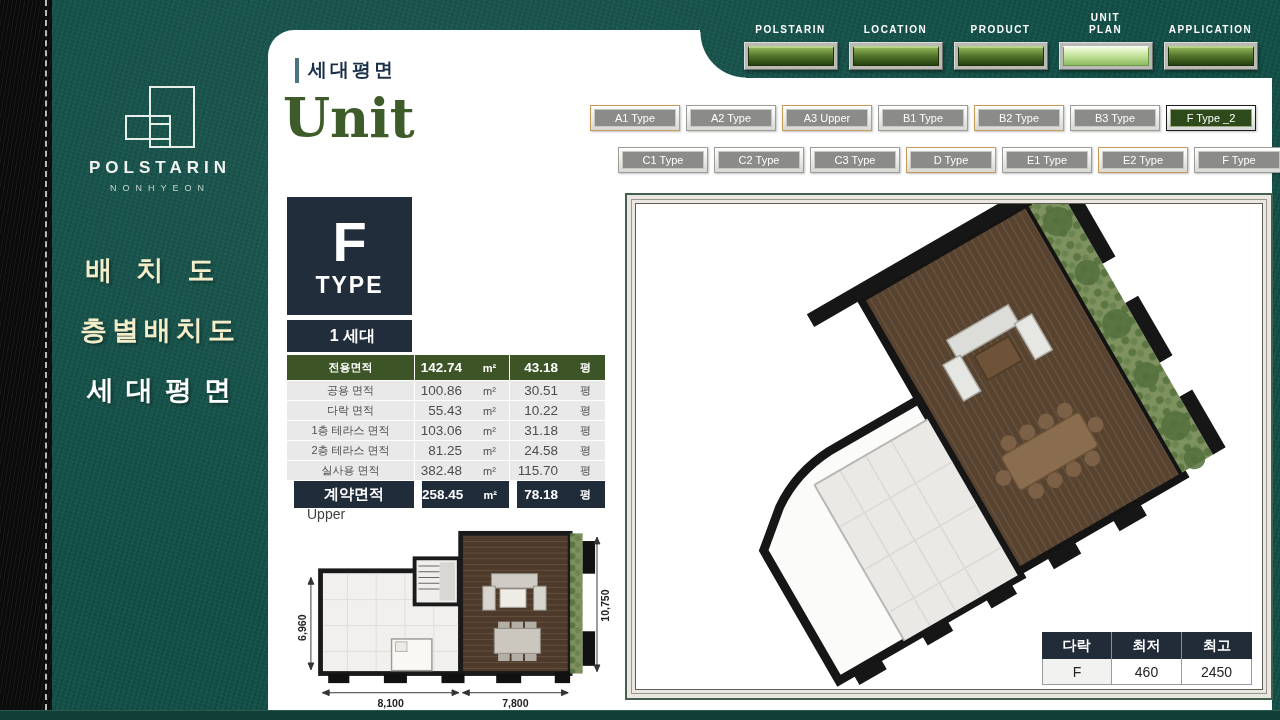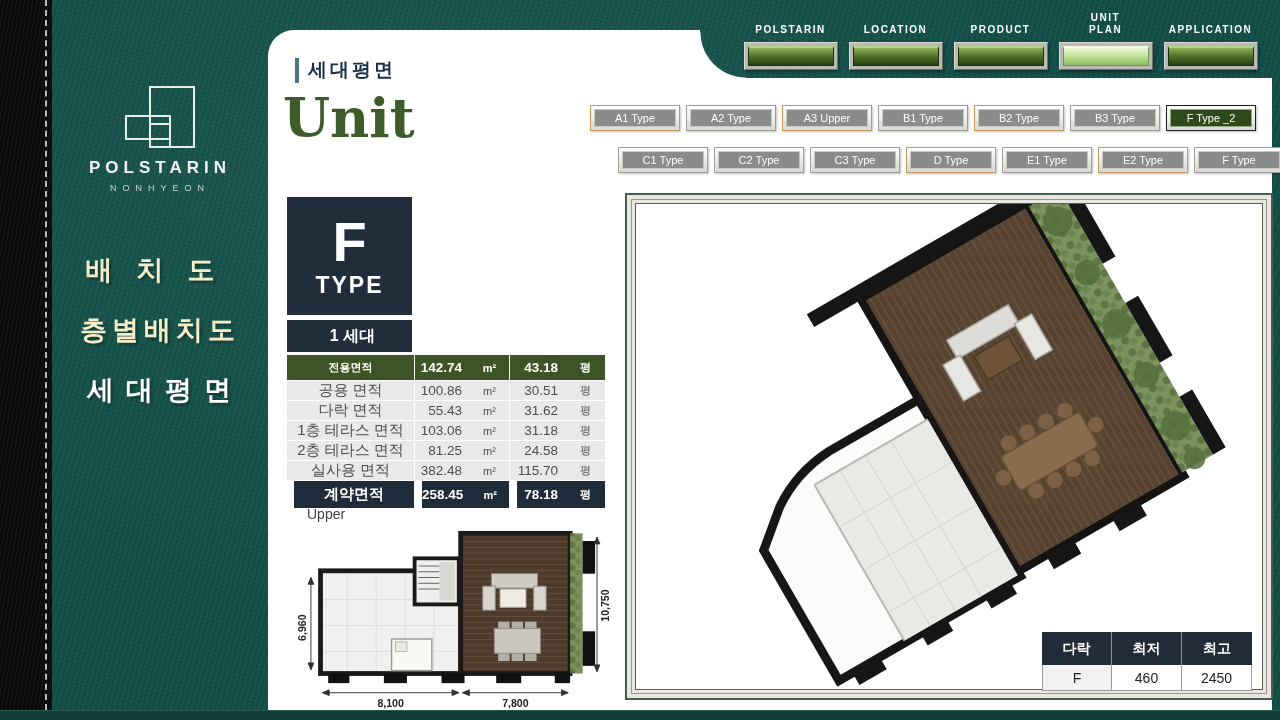--- a/index.html
+++ b/index.html
@@ -88,21 +88,21 @@
     background:#222d3b; color:#fff; font-size:16px; font-weight:bold;
     display:flex; align-items:center; justify-content:center;padding-left:6px; }
   .keymap { position:absolute; left:415px; top:197px; width:190px; height:155px; background:#ebebeb; }
   .keymap-title { padding:13px 0 0 14px; font-size:15px; font-weight:bold; color:#2e2e2e; }
   .keymap svg { position:absolute; left:0; bottom:4px; }
 
   
   .area-table { position:absolute; left:287px; top:355px; width:318px; }
   .at-row { display:grid; grid-template-columns:127px 94px 95px; gap:1px; margin-bottom:1px; }
   .at-cell { display:flex; align-items:center; }
-  .at-label { justify-content:center; font-size:15px; }
+  .at-label { justify-content:center; font-size:11px; }
   .at-num { justify-content:flex-end; padding-right:12px; gap:20px; font-size:13.5px; }
   .at-unit { font-size:11px; width:15px; text-align:center; }
   .at-row.mid .at-cell { background:#e9e9e9; color:#4d4d4d; height:19px; }
   .at-row.hdr .at-cell { background:#3c5426; color:#fff; height:25px; font-weight:bold; }
   .at-row.hdr .at-label { font-size:11px; }
   .at-row.ftr .at-cell { background:#212c3a; color:#fff; height:27px; font-weight:bold;margin-left:7px; }
   .at-row.ftr .at-label { font-size:15px; }
 
   
   .upper-label { position:absolute; left:307px; top:506px; font-size:14px; color:#3f3f3f; }
@@ -111,21 +111,21 @@
   
   .render-frame { position:absolute; left:625px; top:193px; width:648px; height:507px;
     border:2px solid #44604f; background:#e9e7e0; padding:4px; }
   .frame2 { width:100%; height:100%; border:1px solid #97978f; padding:3px; }
   .frame3 { width:100%; height:100%; border:1px solid #5d5e56; background:#fff;
     position:relative; overflow:hidden; }
 
   
   .attic { position:absolute; left:1042px; top:632px; z-index:5; }
   .attic-row { display:flex; }
-  .attic .h { width:70px; height:33px; background:#222c39; color:#fff; font-size:14px;
+  .attic .h { width:70px; height:27px; background:#222c39; color:#fff; font-size:14px;
     font-weight:bold; display:flex; align-items:center; justify-content:center;
     border-right:1px solid #8a8f96; }
   .attic .h:last-child { border-right:none; }
   .attic .d { width:70px; height:26px; background:#fff; color:#222; font-size:14px;
     display:flex; align-items:center; justify-content:center;
     border-right:1px solid #9a9a9a; border-bottom:1px solid #9a9a9a; }
   .attic .d:first-child { background:#f2f2f0; border-left:1px solid #9a9a9a; }
 </style>
 </head>
 <body>
@@ -271,21 +271,21 @@
           <span class="at-unit">평</span>
         </div>
     </div>
     <div class="at-row mid">
       <div class="at-cell at-label">다락 면적</div>
       <div class="at-cell at-num">
           <span>55.43</span>
           <span class="at-unit">m²</span>
         </div>
       <div class="at-cell at-num">
-          <span>31.62</span>
+          <span>10.22</span>
           <span class="at-unit">평</span>
         </div>
     </div>
     <div class="at-row mid">
       <div class="at-cell at-label">1층 테라스 면적</div>
       <div class="at-cell at-num">
           <span>103.06</span>
           <span class="at-unit">m²</span>
         </div>
       <div class="at-cell at-num">

